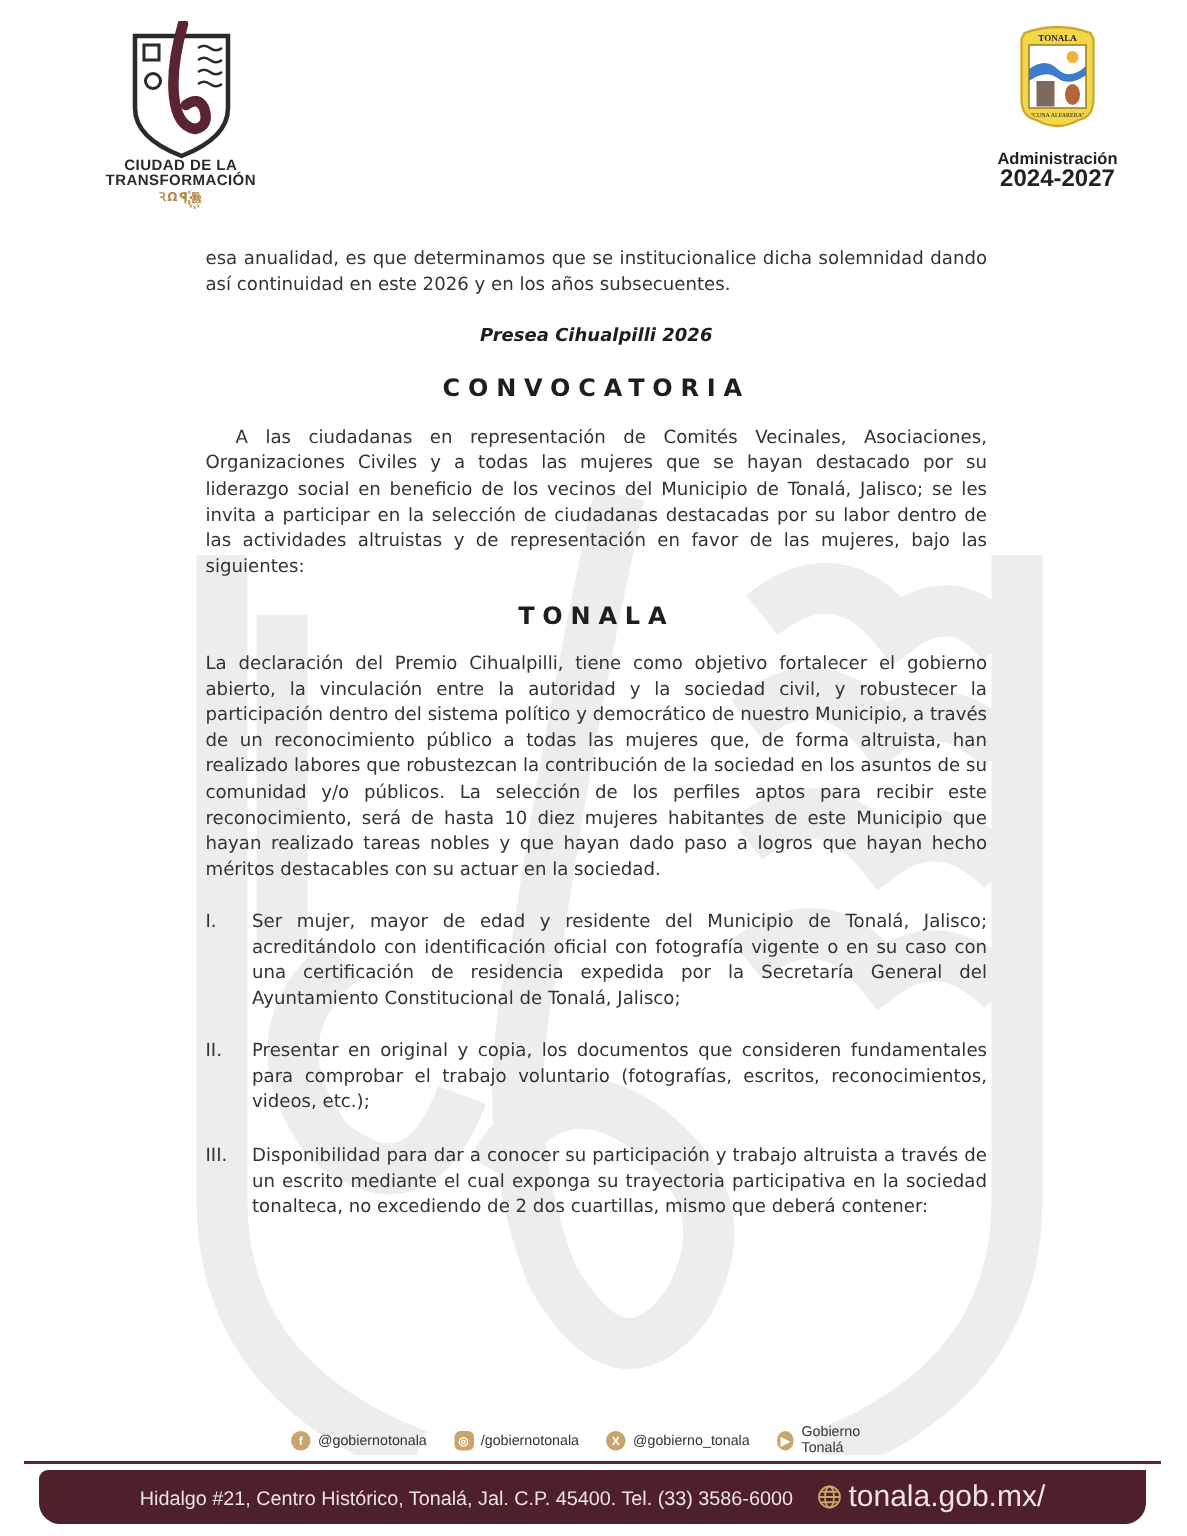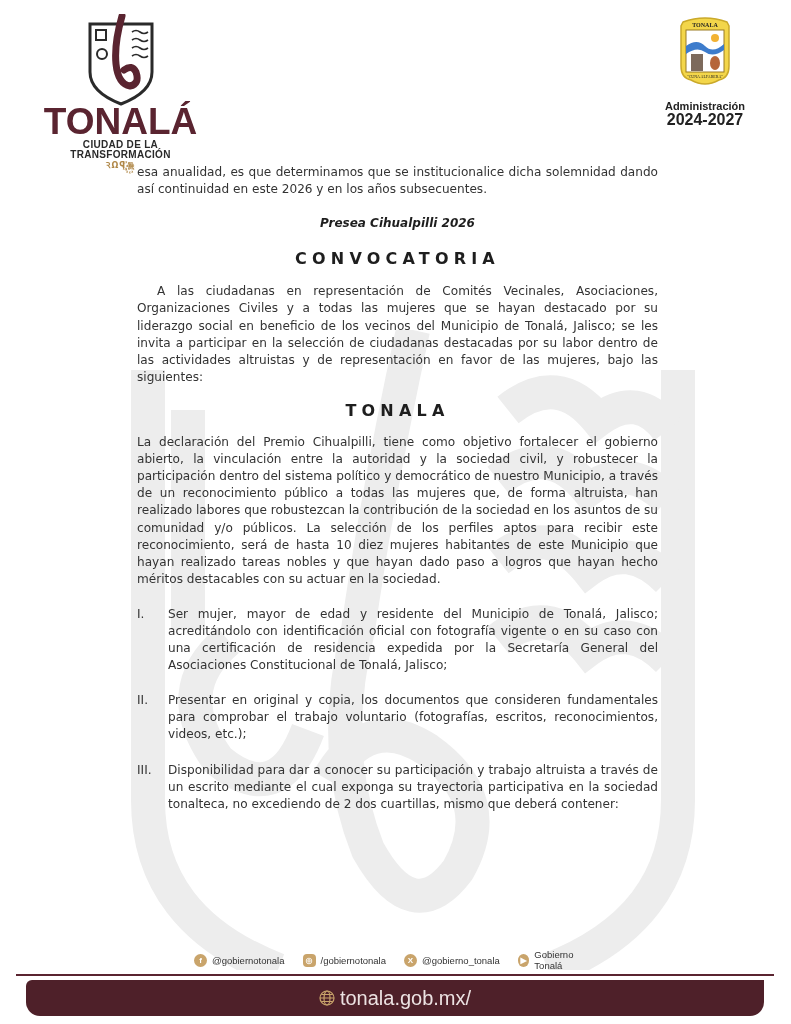--- a/index.html
+++ b/index.html
@@ -77,21 +77,20 @@
 </div>
 
 <div class="logo-left">
   <svg class="shield" viewBox="0 0 70 92" xmlns="http://www.w3.org/2000/svg">
     <path d="M4 10 L4 58 Q4 78 35 90 Q66 78 66 58 L66 10 Z" fill="none" stroke="#2a2a2a" stroke-width="3"></path>
     <path d="M36 2 Q28 30 30 50 Q32 70 44 72 Q54 70 50 58 Q46 50 38 56" fill="none" stroke="#5a2430" stroke-width="7" stroke-linecap="round"></path>
     <rect x="10" y="16" width="10" height="10" fill="none" stroke="#2a2a2a" stroke-width="2"></rect>
     <circle cx="16" cy="40" r="5" fill="none" stroke="#2a2a2a" stroke-width="2"></circle>
     <path d="M46 18 q4 -3 8 0 q4 3 8 0 M46 26 q4 -3 8 0 q4 3 8 0 M46 34 q4 -3 8 0 q4 3 8 0 M46 42 q4 -3 8 0 q4 3 8 0" fill="none" stroke="#2a2a2a" stroke-width="1.6"></path>
   </svg>
-  <div class="brand">TONALÁ</div>
   <div class="tag">CIUDAD DE LA TRANSFORMACIÓN</div>
   <div class="glyphs">ꝚΩꟼ꙰ꙮ꙰</div>
 </div>
 
 <div class="logo-right">
   <svg class="crest" viewBox="0 0 60 70" xmlns="http://www.w3.org/2000/svg">
     <path d="M8 6 Q30 -2 52 6 L54 10 L54 50 Q54 62 44 64 Q30 72 16 64 Q6 62 6 50 L6 10 Z" fill="#f3d64a" stroke="#caa92a" stroke-width="1.5"></path>
     <rect x="11" y="14" width="38" height="42" fill="#fff" stroke="#9a7b22" stroke-width="1"></rect>
     <text x="30" y="11" font-size="6" text-anchor="middle" font-family="Liberation Serif, serif" font-weight="bold" fill="#222">TONALA</text>
     <circle cx="40" cy="22" r="4" fill="#f2b233"></circle>
@@ -114,21 +113,21 @@
   <p class="para indent" style="margin-top:16px;">A las ciudadanas en representación de Comités Vecinales, Asociaciones, Organizaciones Civiles y a todas las mujeres que se hayan destacado por su liderazgo social en beneficio de los vecinos del Municipio de Tonalá, Jalisco; se les invita a participar en la selección de ciudadanas destacadas por su labor dentro de las actividades altruistas y de representación en favor de las mujeres, bajo las siguientes:</p>
 
   <div class="heading h-bases">TONALA</div>
 
   <p class="para" style="margin-top:15px;">La declaración del Premio Cihualpilli, tiene como objetivo fortalecer el gobierno abierto, la vinculación entre la autoridad y la sociedad civil, y robustecer la participación dentro del sistema político y democrático de nuestro Municipio, a través de un reconocimiento público a todas las mujeres que, de forma altruista, han realizado labores que robustezcan la contribución de la sociedad en los asuntos de su comunidad y/o públicos. La selección de los perfiles aptos para recibir este reconocimiento, será de hasta 10 diez mujeres habitantes de este Municipio que hayan realizado tareas nobles y que hayan dado paso a logros que hayan hecho méritos destacables con su actuar en la sociedad.</p>
 
 
   <ul class="req-list">
     <li class="req-item">
       <span class="req-num">I.</span>
-      <span class="req-text">Ser mujer, mayor de edad y residente del Municipio de Tonalá, Jalisco; acreditándolo con identificación oficial con fotografía vigente o en su caso con una certificación de residencia expedida por la Secretaría General del Asociaciones Constitucional de Tonalá, Jalisco;</span>
+      <span class="req-text">Ser mujer, mayor de edad y residente del Municipio de Tonalá, Jalisco; acreditándolo con identificación oficial con fotografía vigente o en su caso con una certificación de residencia expedida por la Secretaría General del Ayuntamiento Constitucional de Tonalá, Jalisco;</span>
     </li>
     <li class="req-item">
       <span class="req-num">II.</span>
       <span class="req-text">Presentar en original y copia, los documentos que consideren fundamentales para comprobar el trabajo voluntario (fotografías, escritos, reconocimientos, videos, etc.);</span>
     </li>
     <li class="req-item">
       <span class="req-num">III.</span>
       <span class="req-text">Disponibilidad para dar a conocer su participación y trabajo altruista a través de un escrito mediante el cual exponga su trayectoria participativa en la sociedad tonalteca, no excediendo de 2 dos cuartillas, mismo que deberá contener:</span>
     </li>
   </ul>
@@ -149,20 +148,21 @@
   </div>
   <div class="soc">
     <span class="ico">▶</span>
     <span>Gobierno Tonalá</span>
   </div>
 </div>
 
 <div class="rule"></div>
 
 <div class="footer-bar">
+  <span class="addr">Hidalgo #21, Centro Histórico,  Tonalá, Jal. C.P. 45400.   Tel. (33) 3586-6000</span>
   <svg class="globe" viewBox="0 0 16 16" xmlns="http://www.w3.org/2000/svg">
     <g fill="none" stroke="#c9a46b" stroke-width="1.2">
       <circle cx="8" cy="8" r="7"></circle>
       <ellipse cx="8" cy="8" rx="3" ry="7"></ellipse>
       <path d="M1 8 H15 M2.5 4.5 H13.5 M2.5 11.5 H13.5"></path>
     </g>
   </svg>
   <span class="web">tonala.gob.mx/</span>
 </div>
 

